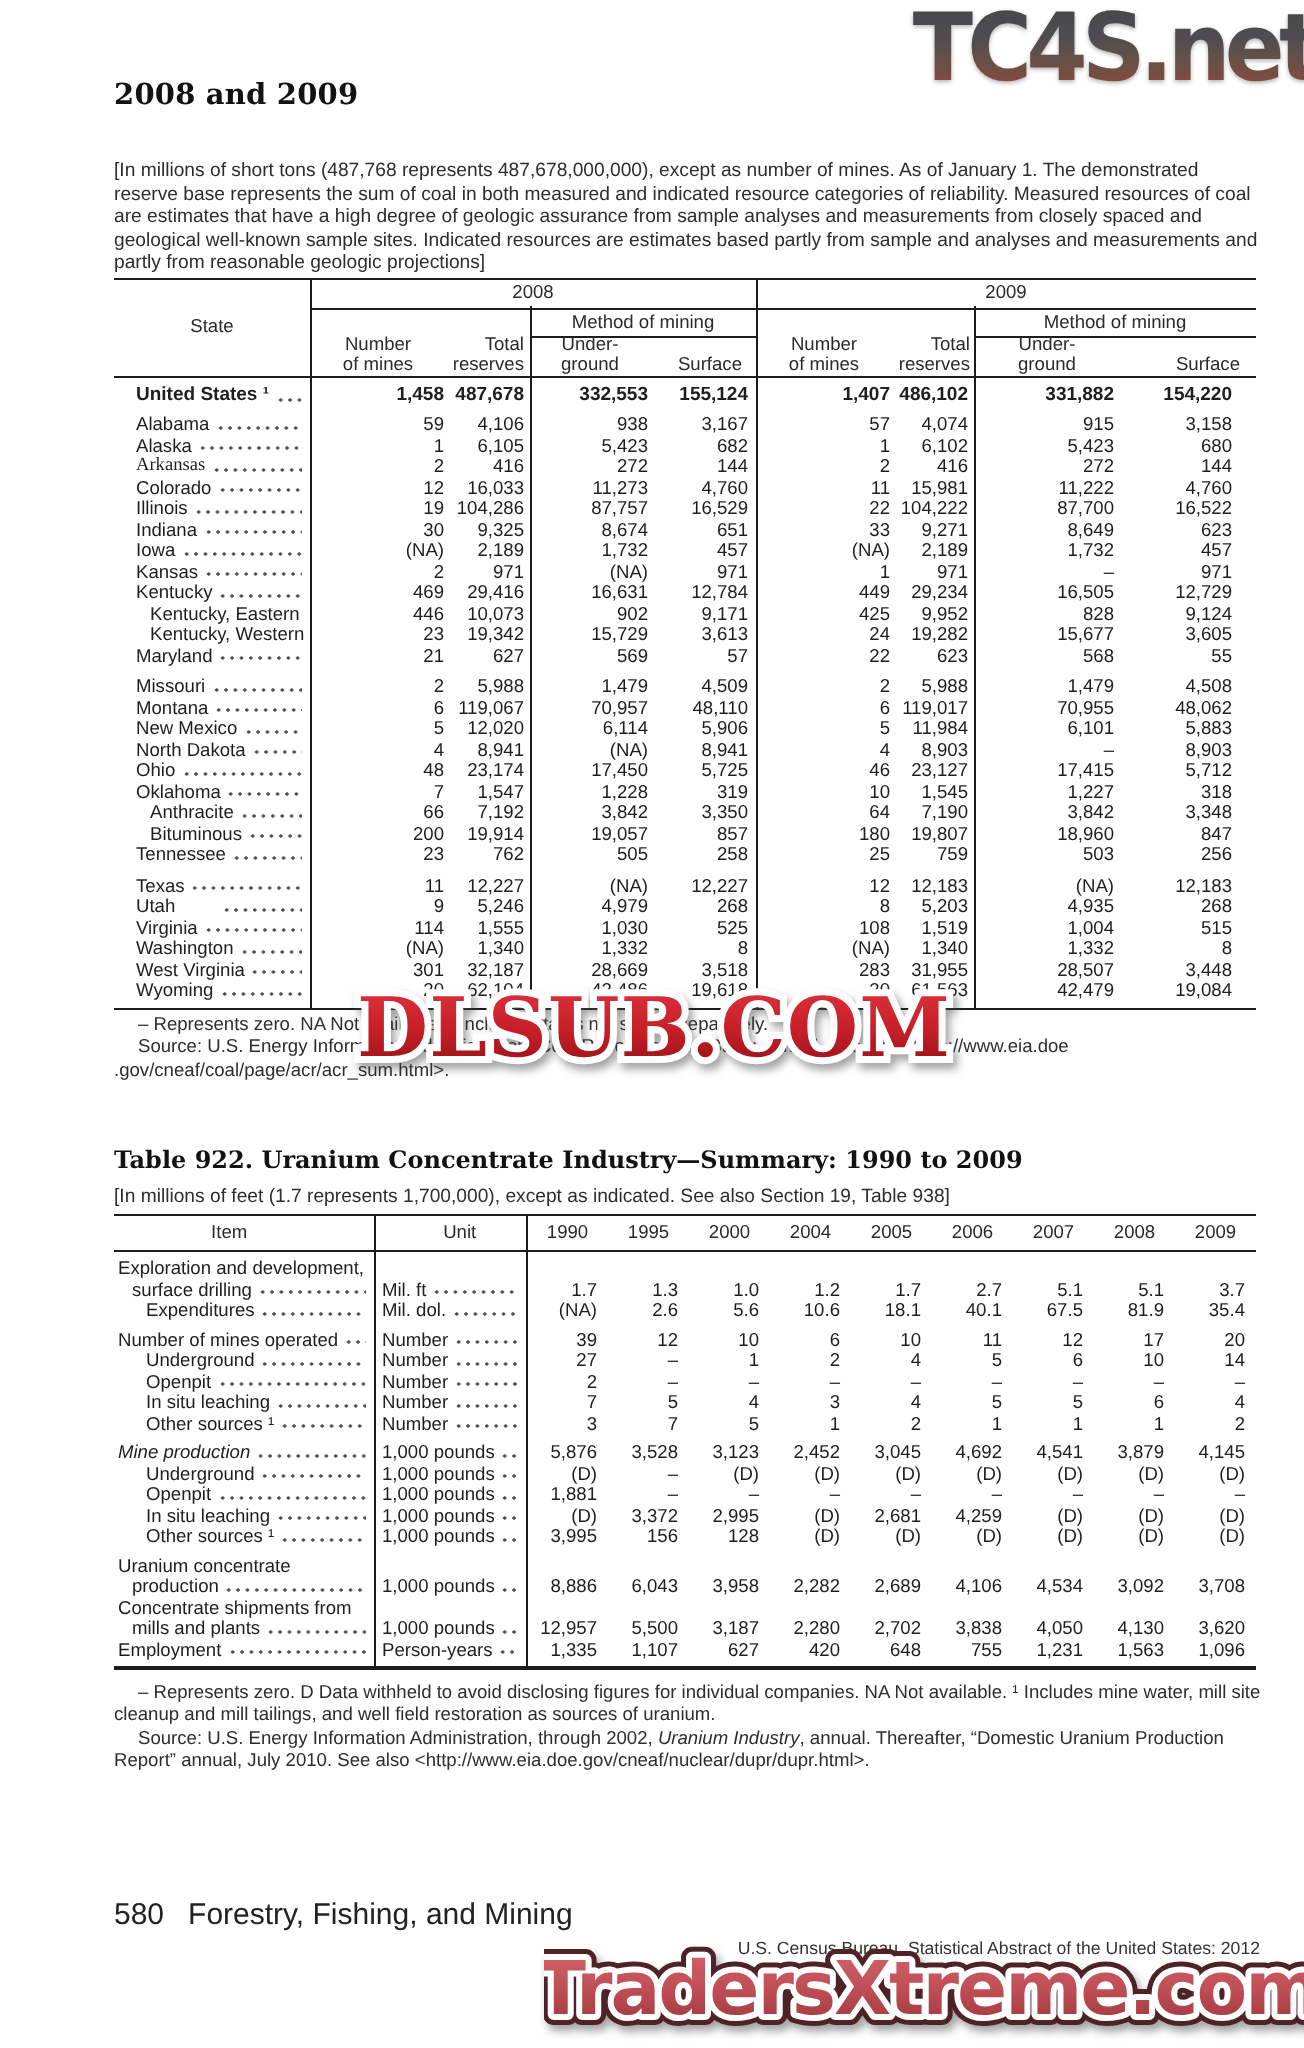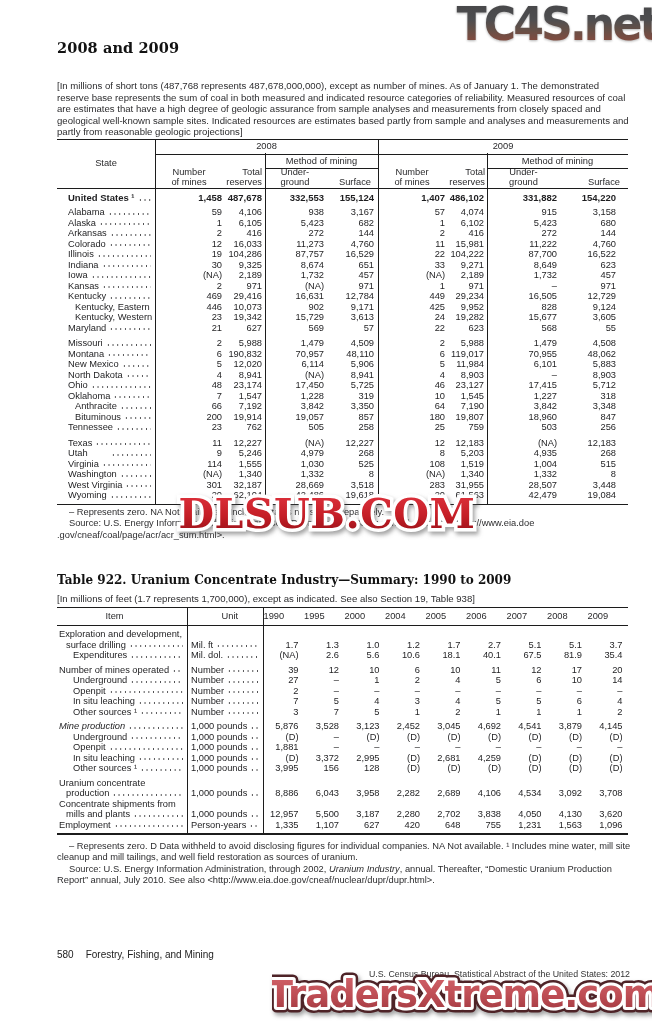--- a/index.html
+++ b/index.html
@@ -62,33 +62,33 @@
   .t921-fn{position:absolute;left:57px;top:507px;width:576px;font-size:9.3px;line-height:11.4px;color:#2d2d2f;}
   .fn-ind{text-indent:12px;}
   
   .t922-title{position:absolute;left:57px;top:572px;font-size:12px;line-height:17px;z-index:1;}
   .t922-note{position:absolute;left:57px;top:593px;width:576px;font-size:9.6px;line-height:11px;color:#2d2d2f;}
   .t922{position:absolute;left:57px;top:607px;width:571px;font-size:9.3px;}
   .t922 .head2{position:relative;display:flex;height:17px;line-height:17px;border-top:1.5px solid #1c1c1c;border-bottom:1px solid #1c1c1c;color:#2a2a2c;}
   .cih{width:130px;text-align:center;}
   .cuh{width:76px;text-align:center;padding-left:24px;}
   .yrs{display:flex;}
-  .cyh{width:40.5px;}
+  .cyh{width:40.5px;text-align:center;}
   .vr2-a{left:130px;top:0;bottom:0;}
   .vr2-b{left:206px;top:0;bottom:0;}
   .t922 .body2{position:relative;padding:3px 0 3px;border-bottom:2px solid #1c1c1c;}
   .t2row{display:flex;height:10.5px;line-height:10.6px;}
   .t2gap{height:4px;}
   .ci{width:130px;display:flex;min-width:0;}
   .cu{width:76px;display:flex;min-width:0;padding-left:4px;}
   .cy{width:40.5px;text-align:right;padding-right:5px;white-space:nowrap;}
   .t922-fn{position:absolute;left:57px;top:841px;width:578px;font-size:9.3px;line-height:11.4px;color:#2d2d2f;}
   .t922-fn .it{font-style:italic;}
   
-  .pagefoot{position:absolute;left:57px;top:949px;font-size:10px;color:#222;}
+  .pagefoot{position:absolute;left:57px;top:949px;font-size:15px;color:#222;}
   .pagefoot .num-pg{margin-right:12px;}
   .census{position:absolute;right:22px;top:969px;font-size:8.8px;color:#333;}
   
   .wm-top{
     position:absolute;top:0px;right:-6px;z-index:6;
     font-family:"DejaVu Sans","Liberation Sans",sans-serif;
     font-weight:900;font-size:46px;line-height:46px;letter-spacing:-3px;
     transform:scaleX(.96) scaleY(1.02);transform-origin:top right;
     background:linear-gradient(180deg,#464648 0%,#4e4e50 42%,#635048 62%,#7c4c41 82%,#8a4a3c 100%);
     -webkit-background-clip:text;background-clip:text;color:transparent;
@@ -172,21 +172,21 @@
         <div class="cell num c1">1</div>
         <div class="cell num c2">6,105</div>
         <div class="cell num c3">5,423</div>
         <div class="cell num c4">682</div>
         <div class="cell num c5">1</div>
         <div class="cell num c6">6,102</div>
         <div class="cell num c7">5,423</div>
         <div class="cell num c8">680</div>
       </div>
       <div class="t9row">
-        <div class="cell cs" style="padding-left: 11px;">
+        <div class="cell cs" style="padding-left: 11px; font-family: Liberation Serif, serif;">
           <span class="nm">Arkansas</span>
           <span class="leader"></span>
         </div>
         <div class="cell num c1">2</div>
         <div class="cell num c2">416</div>
         <div class="cell num c3">272</div>
         <div class="cell num c4">144</div>
         <div class="cell num c5">2</div>
         <div class="cell num c6">416</div>
         <div class="cell num c7">272</div>
@@ -332,21 +332,21 @@
         <div class="cell num c6">5,988</div>
         <div class="cell num c7">1,479</div>
         <div class="cell num c8">4,508</div>
       </div>
       <div class="t9row">
         <div class="cell cs" style="padding-left: 11px;">
           <span class="nm">Montana</span>
           <span class="leader"></span>
         </div>
         <div class="cell num c1">6</div>
-        <div class="cell num c2">190,832</div>
+        <div class="cell num c2">119,067</div>
         <div class="cell num c3">70,957</div>
         <div class="cell num c4">48,110</div>
         <div class="cell num c5">6</div>
         <div class="cell num c6">119,017</div>
         <div class="cell num c7">70,955</div>
         <div class="cell num c8">48,062</div>
       </div>
       <div class="t9row">
         <div class="cell cs" style="padding-left: 11px;">
           <span class="nm">New Mexico</span>

